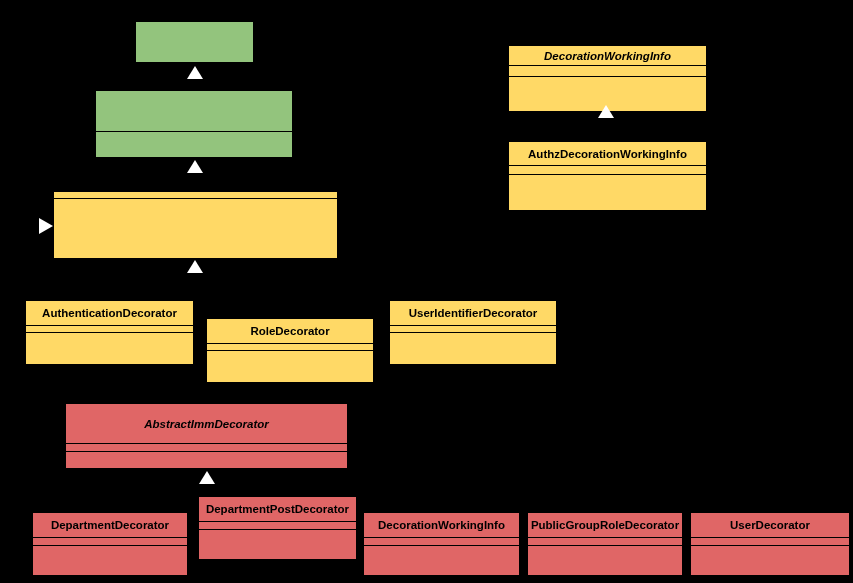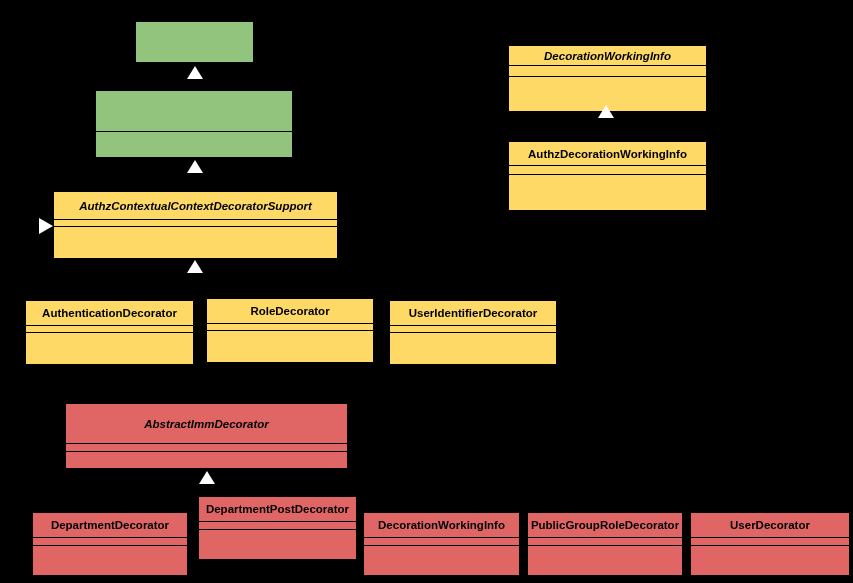--- a/index.html
+++ b/index.html
@@ -64,32 +64,31 @@
     <div class="c-body"></div>
   </div>
 
   <div class="uml-class fill-green abstract" style="left:95px; top:89px; width:198px; height:69px;">
     <div class="c-title" style="height:25px;">ContextDecoratorSupport</div>
     <div class="c-thin" style="height:8px;"></div>
     <div class="c-body"></div>
   </div>
 
   <div class="uml-class fill-yellow abstract" style="left:53px; top:191px; width:285px; height:68px;">
-    <div class="c-title" style="height:28px;">AuthzContextualContextDecoratorSupport</div>
     <div class="c-thin" style="height:7px;"></div>
     <div class="c-body"></div>
   </div>
 
   <div class="uml-class fill-yellow" style="left:25px; top:300px; width:169px; height:65px;text-align:right;">
     <div class="c-title" style="height:25px;">AuthenticationDecorator</div>
     <div class="c-thin" style="height:7px;"></div>
     <div class="c-body"></div>
   </div>
 
-  <div class="uml-class fill-yellow" style="left:206px; top:298px; width:168px; height:65px;">
+  <div class="uml-class fill-yellow" style="left:206px; top:318px; width:168px; height:65px;">
     <div class="c-title" style="height:25px;">RoleDecorator</div>
     <div class="c-thin" style="height:7px;"></div>
     <div class="c-body"></div>
   </div>
 
   <div class="uml-class fill-yellow" style="left:389px; top:300px; width:168px; height:65px;">
     <div class="c-title" style="height:25px;">UserIdentifierDecorator</div>
     <div class="c-thin" style="height:7px;"></div>
     <div class="c-body"></div>
   </div>

